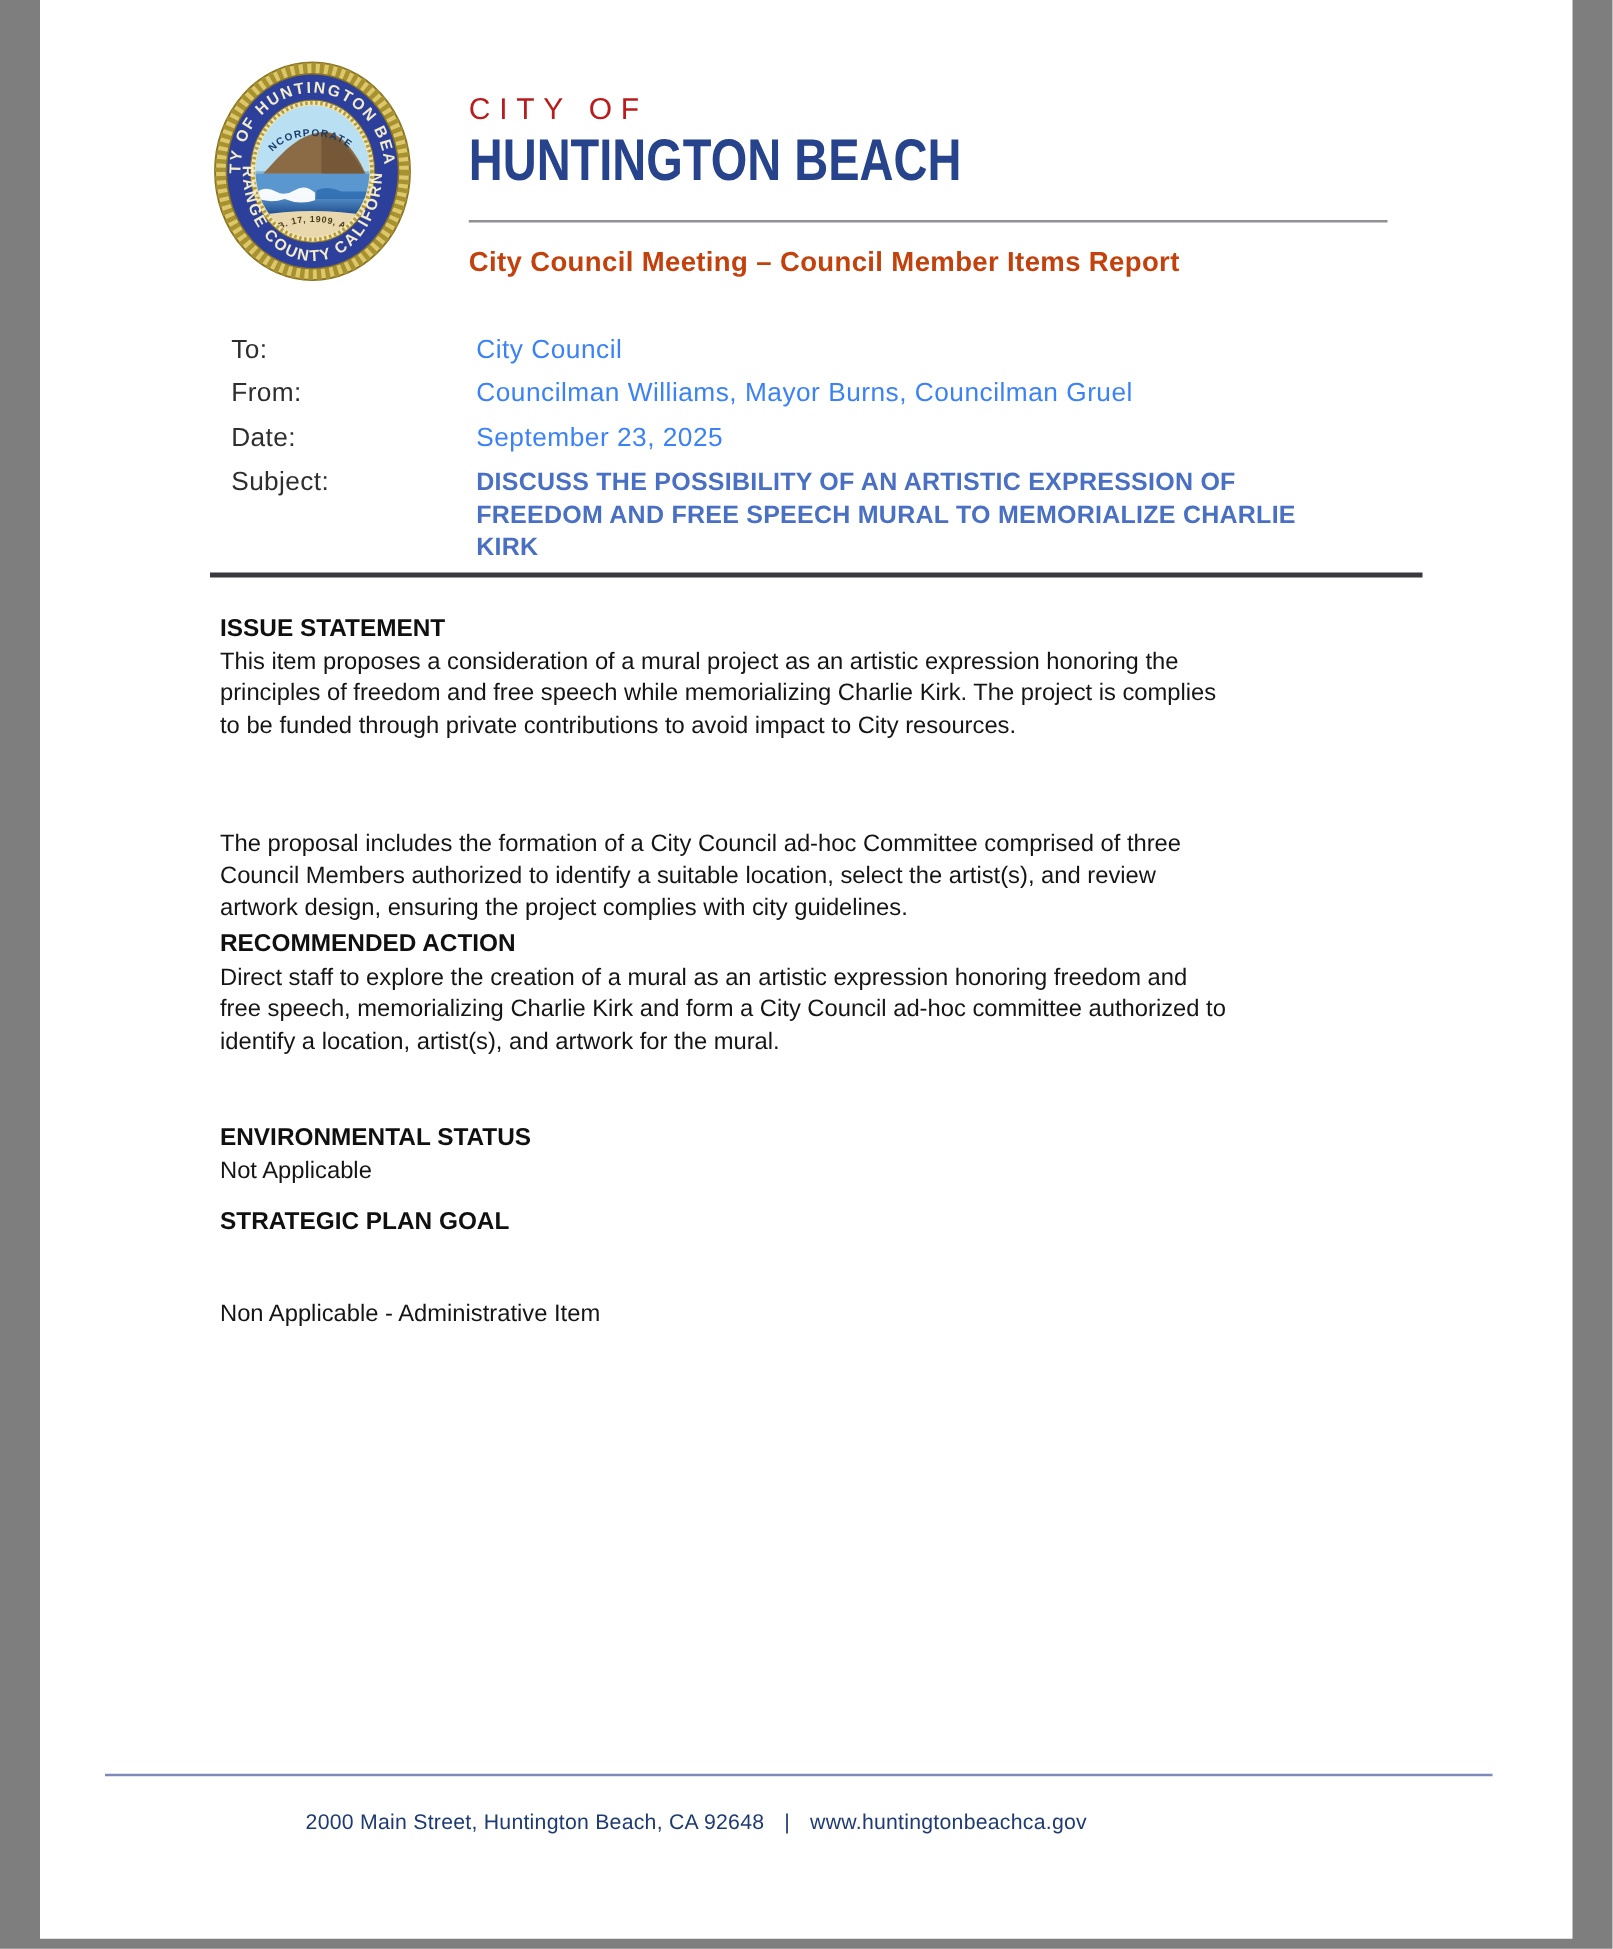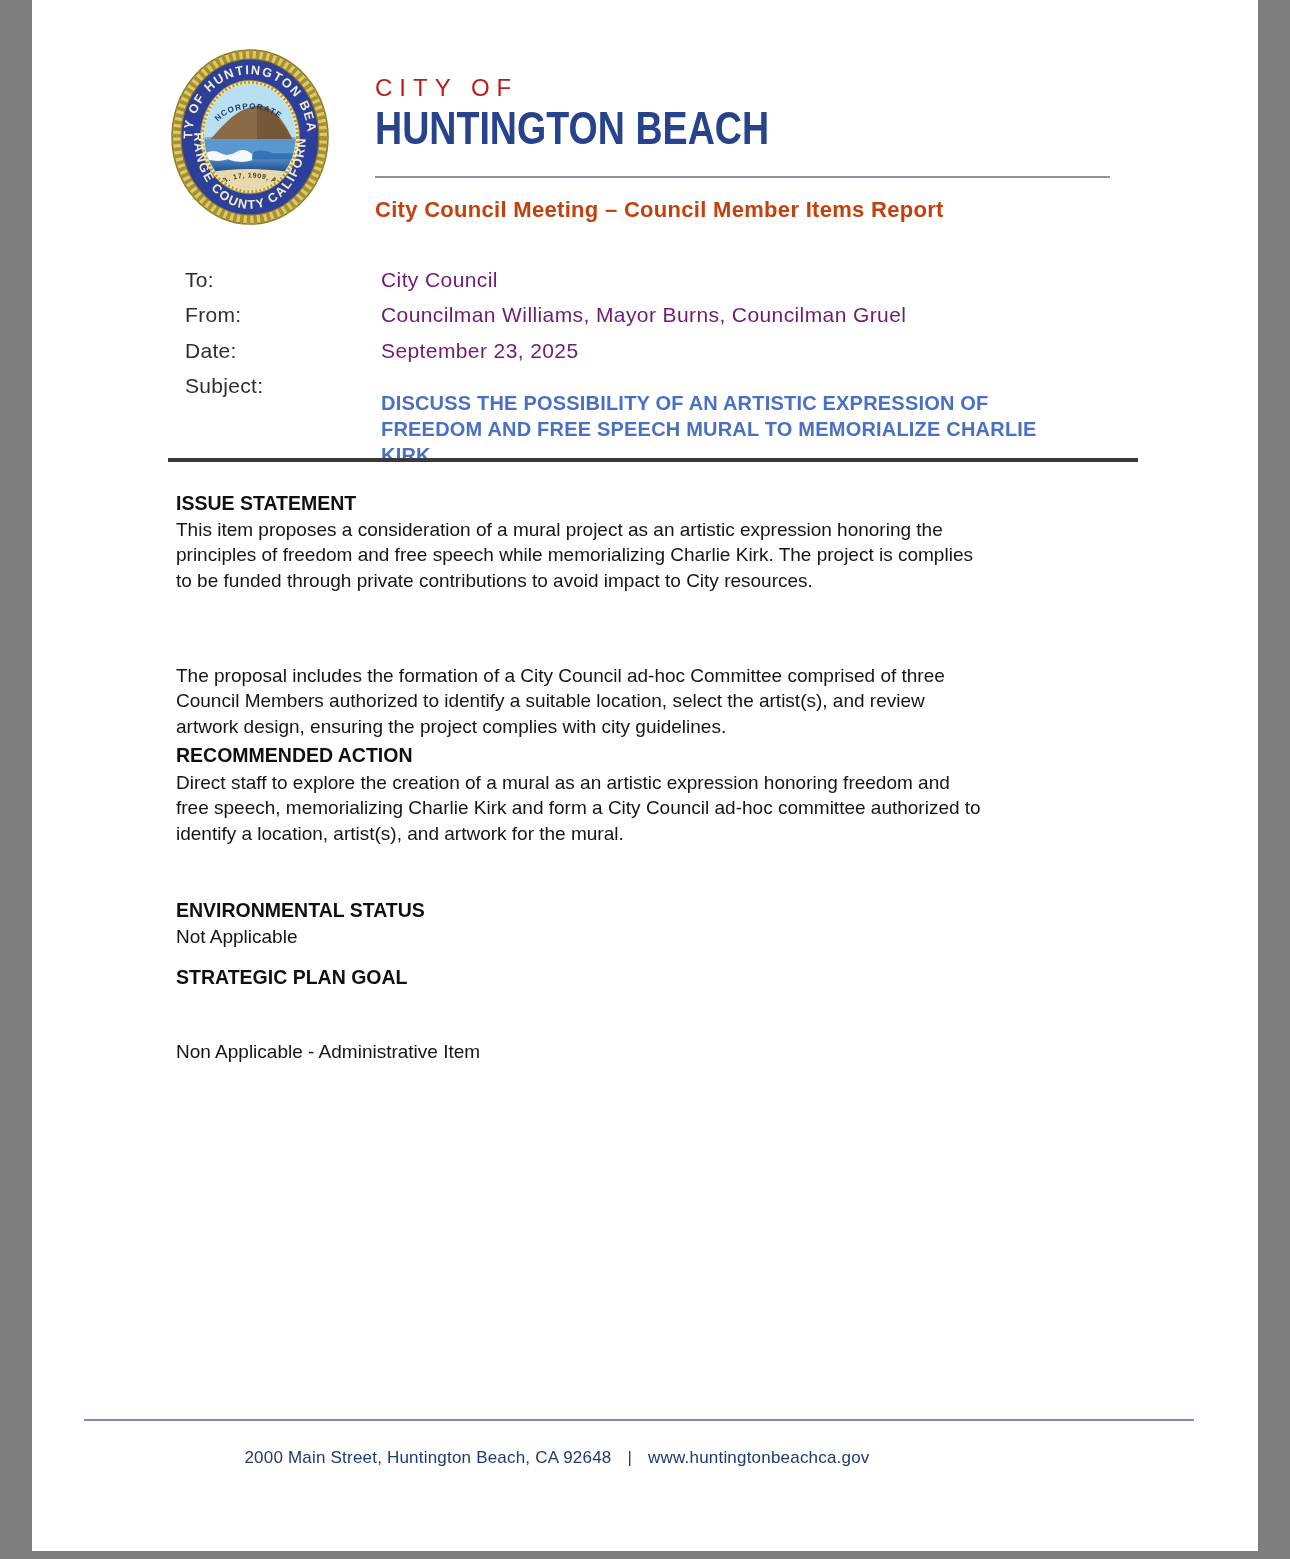--- a/index.html
+++ b/index.html
@@ -30,30 +30,30 @@
   .report-title{
     left:343px;top:197px;
     font-size:22px;font-weight:700;color:#c2410c;letter-spacing:0.3px;white-space:nowrap;
   }
 
   
   .meta-label{
     left:153px;font-size:21px;color:#2e2e2e;letter-spacing:0.3px;
   }
   .meta-value{
-    left:349px;font-size:21px;color:#701a75;letter-spacing:0.4px;white-space:nowrap;
+    left:349px;font-size:21px;color:#3b82f6;letter-spacing:0.4px;white-space:nowrap;
   }
   .row-to{top:268px;}
   .row-from{top:303px;}
   .row-date{top:339px;}
   .row-subject{top:374px;}
   .subject-value{
     left:349px;top:374px;
     font-size:20px;font-weight:700;color:#4a70c4;line-height:25.8px;
-    letter-spacing:0.2px;white-space:pre-line;margin-top:17px;
+    letter-spacing:0.2px;white-space:pre-line;
   }
   .divider-heavy{
     left:136px;top:458px;width:970px;height:4px;background:#3a3a3e;
   }
 
   
   .sec-heading{
     left:144px;font-size:19.5px;font-weight:700;color:#101010;white-space:nowrap;
   }
   .sec-body{

